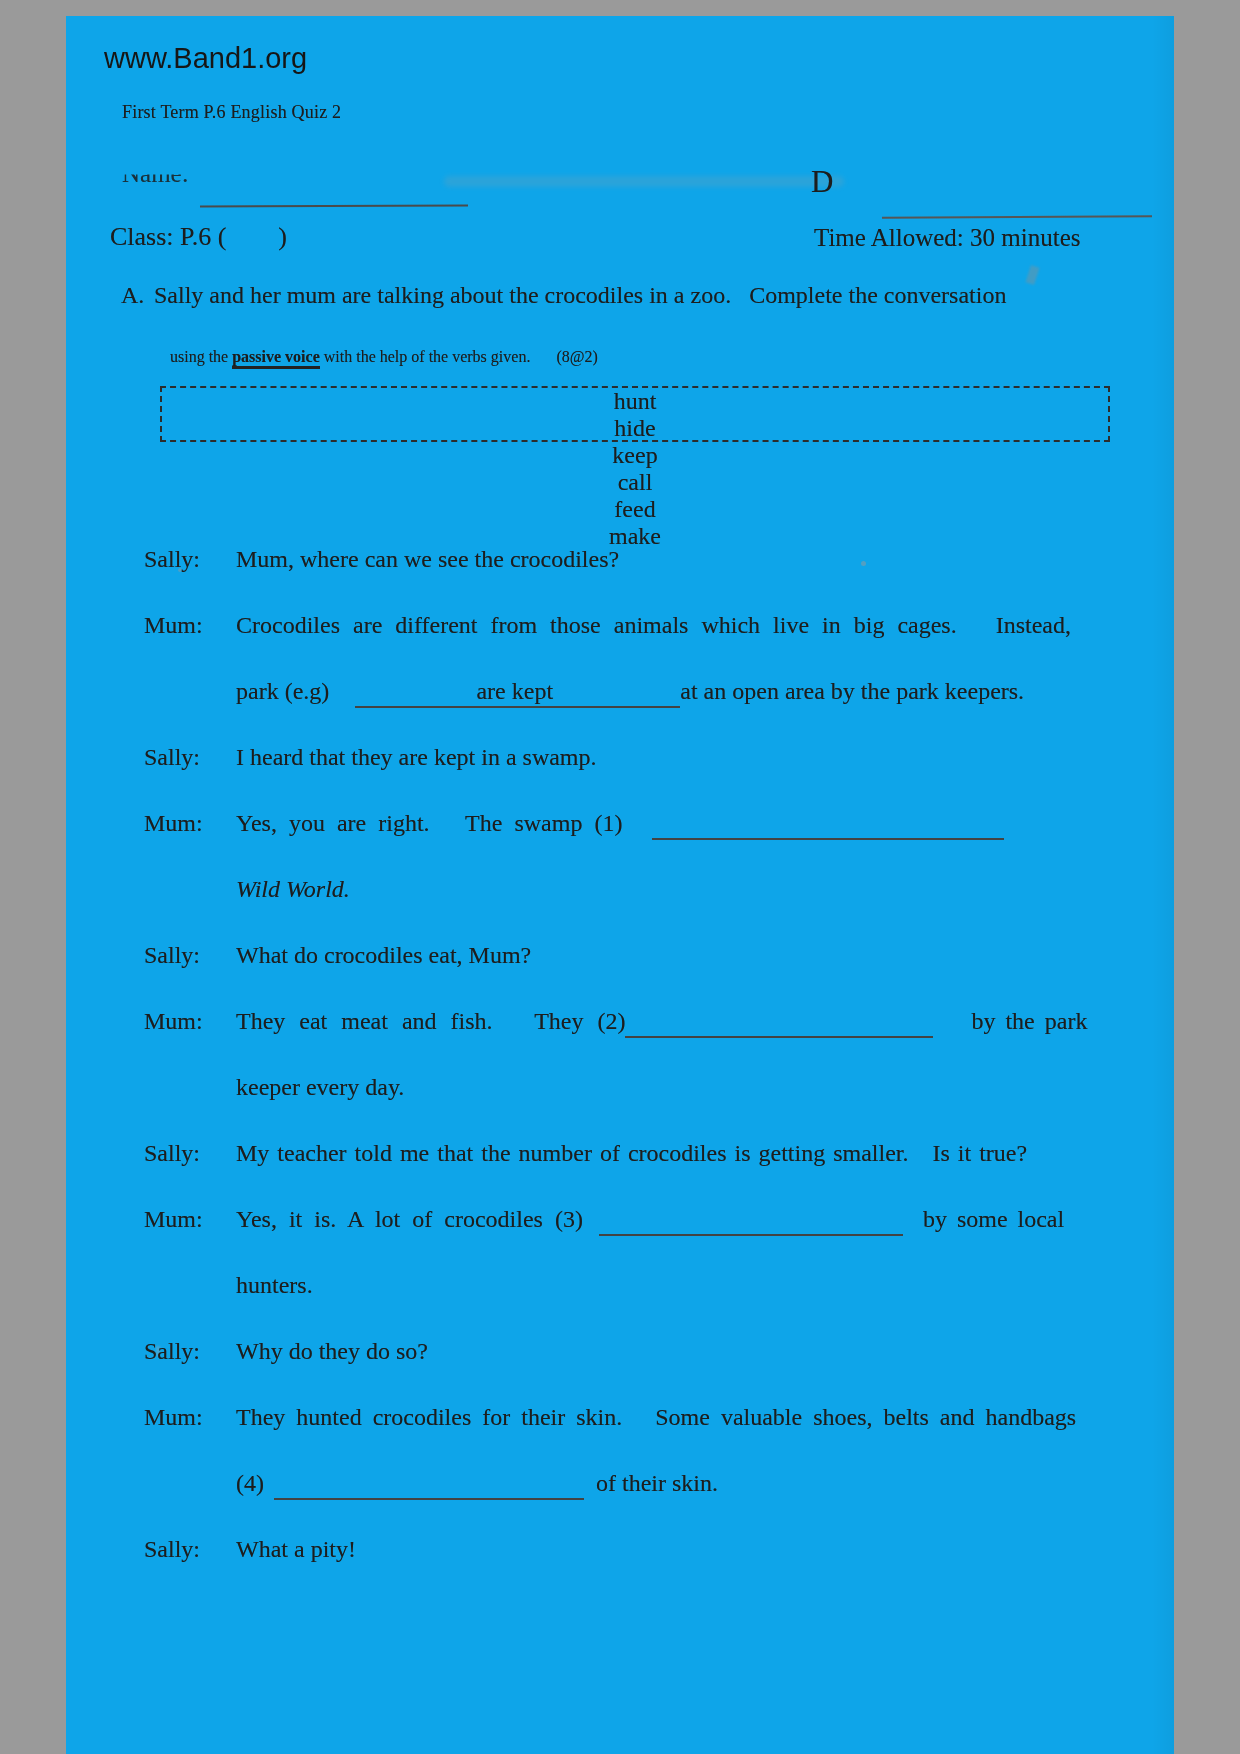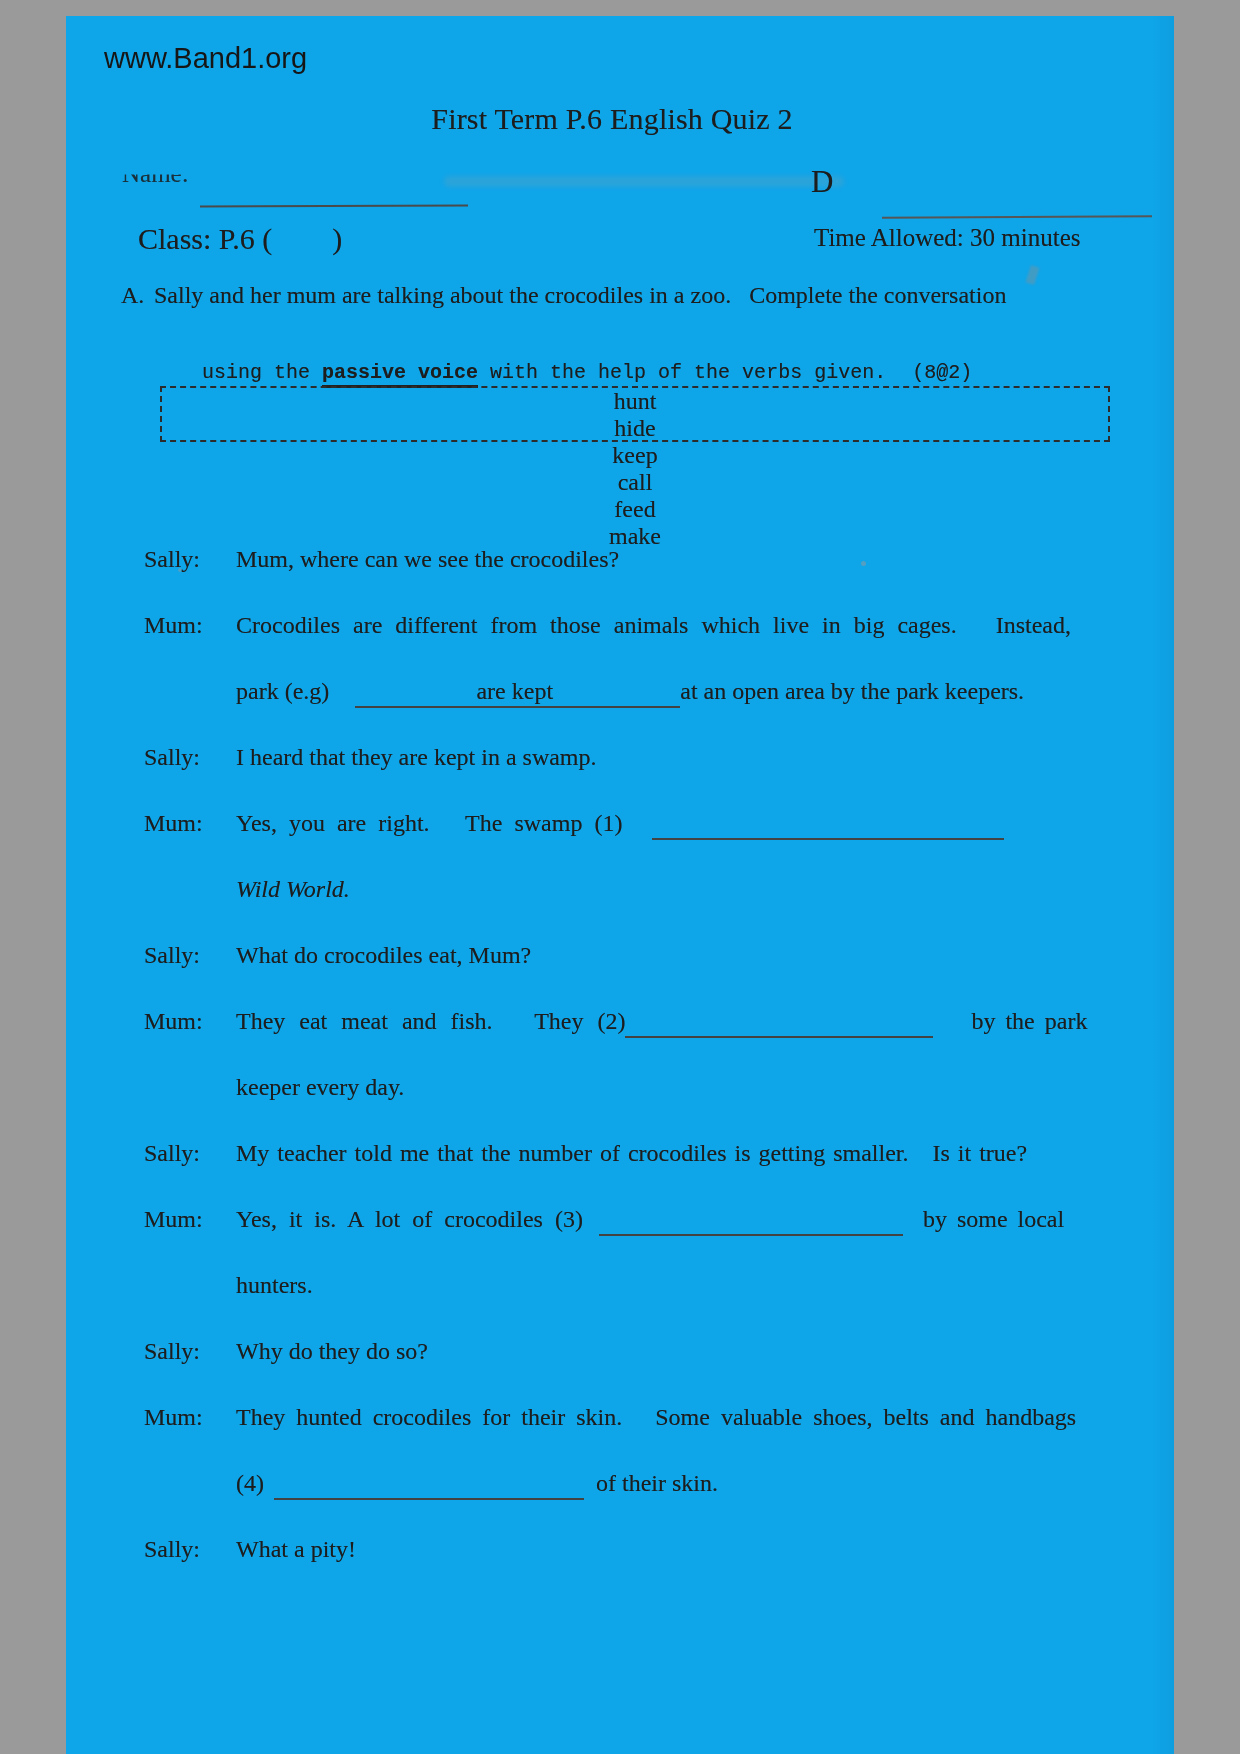--- a/index.html
+++ b/index.html
@@ -19,21 +19,21 @@
     position: absolute; right: 0; top: 0; width: 22px; height: 100%;
     background: linear-gradient(90deg, rgba(0,0,0,0), rgba(0,0,0,0.045));
   }
   .site {
     position: absolute; left: 38px; top: 26px;
     font-family: "Liberation Sans", sans-serif;
     font-size: 29px; color: #161616; text-shadow: none;
   }
   .title {
     position: absolute; left: 56px; top: 86px; width: 980px;
-    text-align: center; font-size: 30px; letter-spacing: 0.2px;
+    font-size: 18px; letter-spacing: 0.2px;
   }
   .ghost {
     position: absolute; left: 378px; top: 160px; width: 400px; height: 11px;
     background: #9e9e9e; opacity: 0.20; filter: blur(2.5px); border-radius: 5px;
   }
   .tick {
     position: absolute; left: 962px; top: 250px; width: 9px; height: 18px;
     background: #8f8f8f; opacity: 0.40; filter: blur(1px); transform: rotate(18deg);
   }
   .speck-a { position: absolute; left: 795px; top: 545px; width: 5px; height: 5px; border-radius: 50%; background: #9a9a9a; opacity: .5; }
@@ -44,26 +44,26 @@
   .clip-top { display: inline-block; clip-path: inset(52% 0 0 0); opacity: 0.85; }
   .name-line {
     position: absolute; left: 134px; top: 189px; width: 268px; height: 0;
     border-top: 2px solid #4a4a4a; transform: rotate(-0.25deg);
   }
   .grade { position: absolute; left: 745px; top: 148px; font-size: 31px; }
   .grade-line {
     position: absolute; left: 816px; top: 200px; width: 270px; height: 0;
     border-top: 2px solid #565656; transform: rotate(-0.3deg);
   }
-  .class-label { position: absolute; left: 72px; top: 206px; font-size: 30px; white-space: pre; }
+  .class-label { position: absolute; left: 44px; top: 206px; font-size: 26px; white-space: pre; }
   .time-allowed { position: absolute; left: 748px; top: 208px; font-size: 25px; }
 
   .secA1 { position: absolute; left: 55px; top: 266px; font-size: 24px; display: flex; white-space: pre-wrap; width: 1100px; }
   .secA-label { flex: none; width: 33px; }
-  .secA2 { position: absolute; left: 88px; top: 322px; font-size: 20px; white-space: pre-wrap; font-family: Liberation Mono, monospace; }
+  .secA2 { position: absolute; left: 88px; top: 314px; font-size: 16px; white-space: pre-wrap; }
   .bold-ul { font-weight: bold; border-bottom: 3px solid #222; padding-bottom: 1px; }
   .marks { margin-left: 26px; }
 
   .wordbox {
     position: absolute; left: 94px; top: 370px; width: 950px; height: 56px;
     border: 2.5px dashed #2c2c2c;
     display: flex; align-items: center; justify-content: space-around;
     font-size: 24px;
     flex-direction: column;
   }

